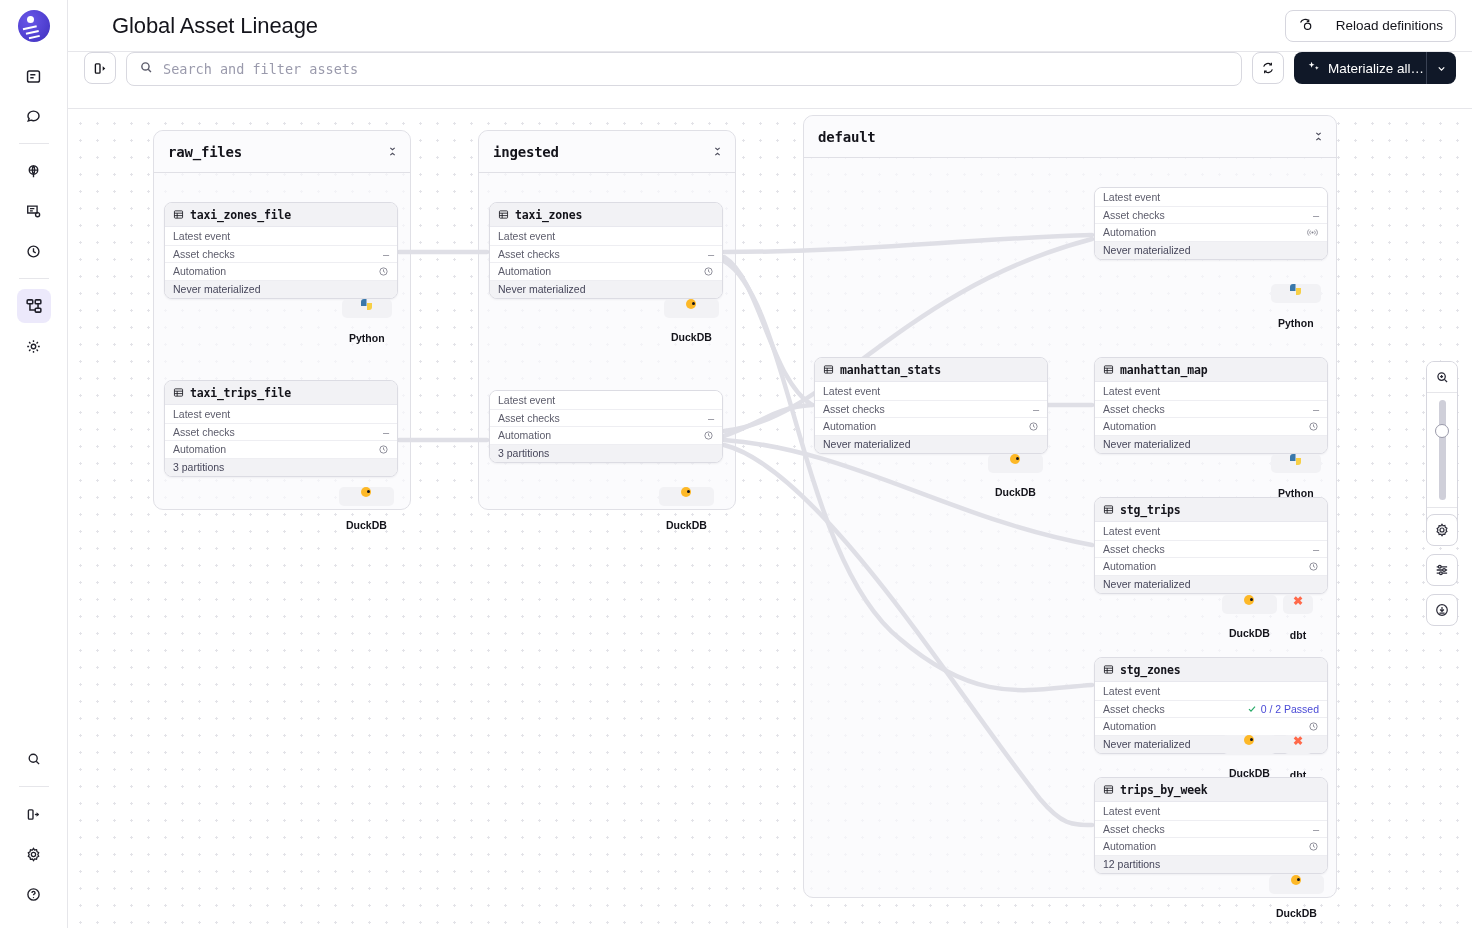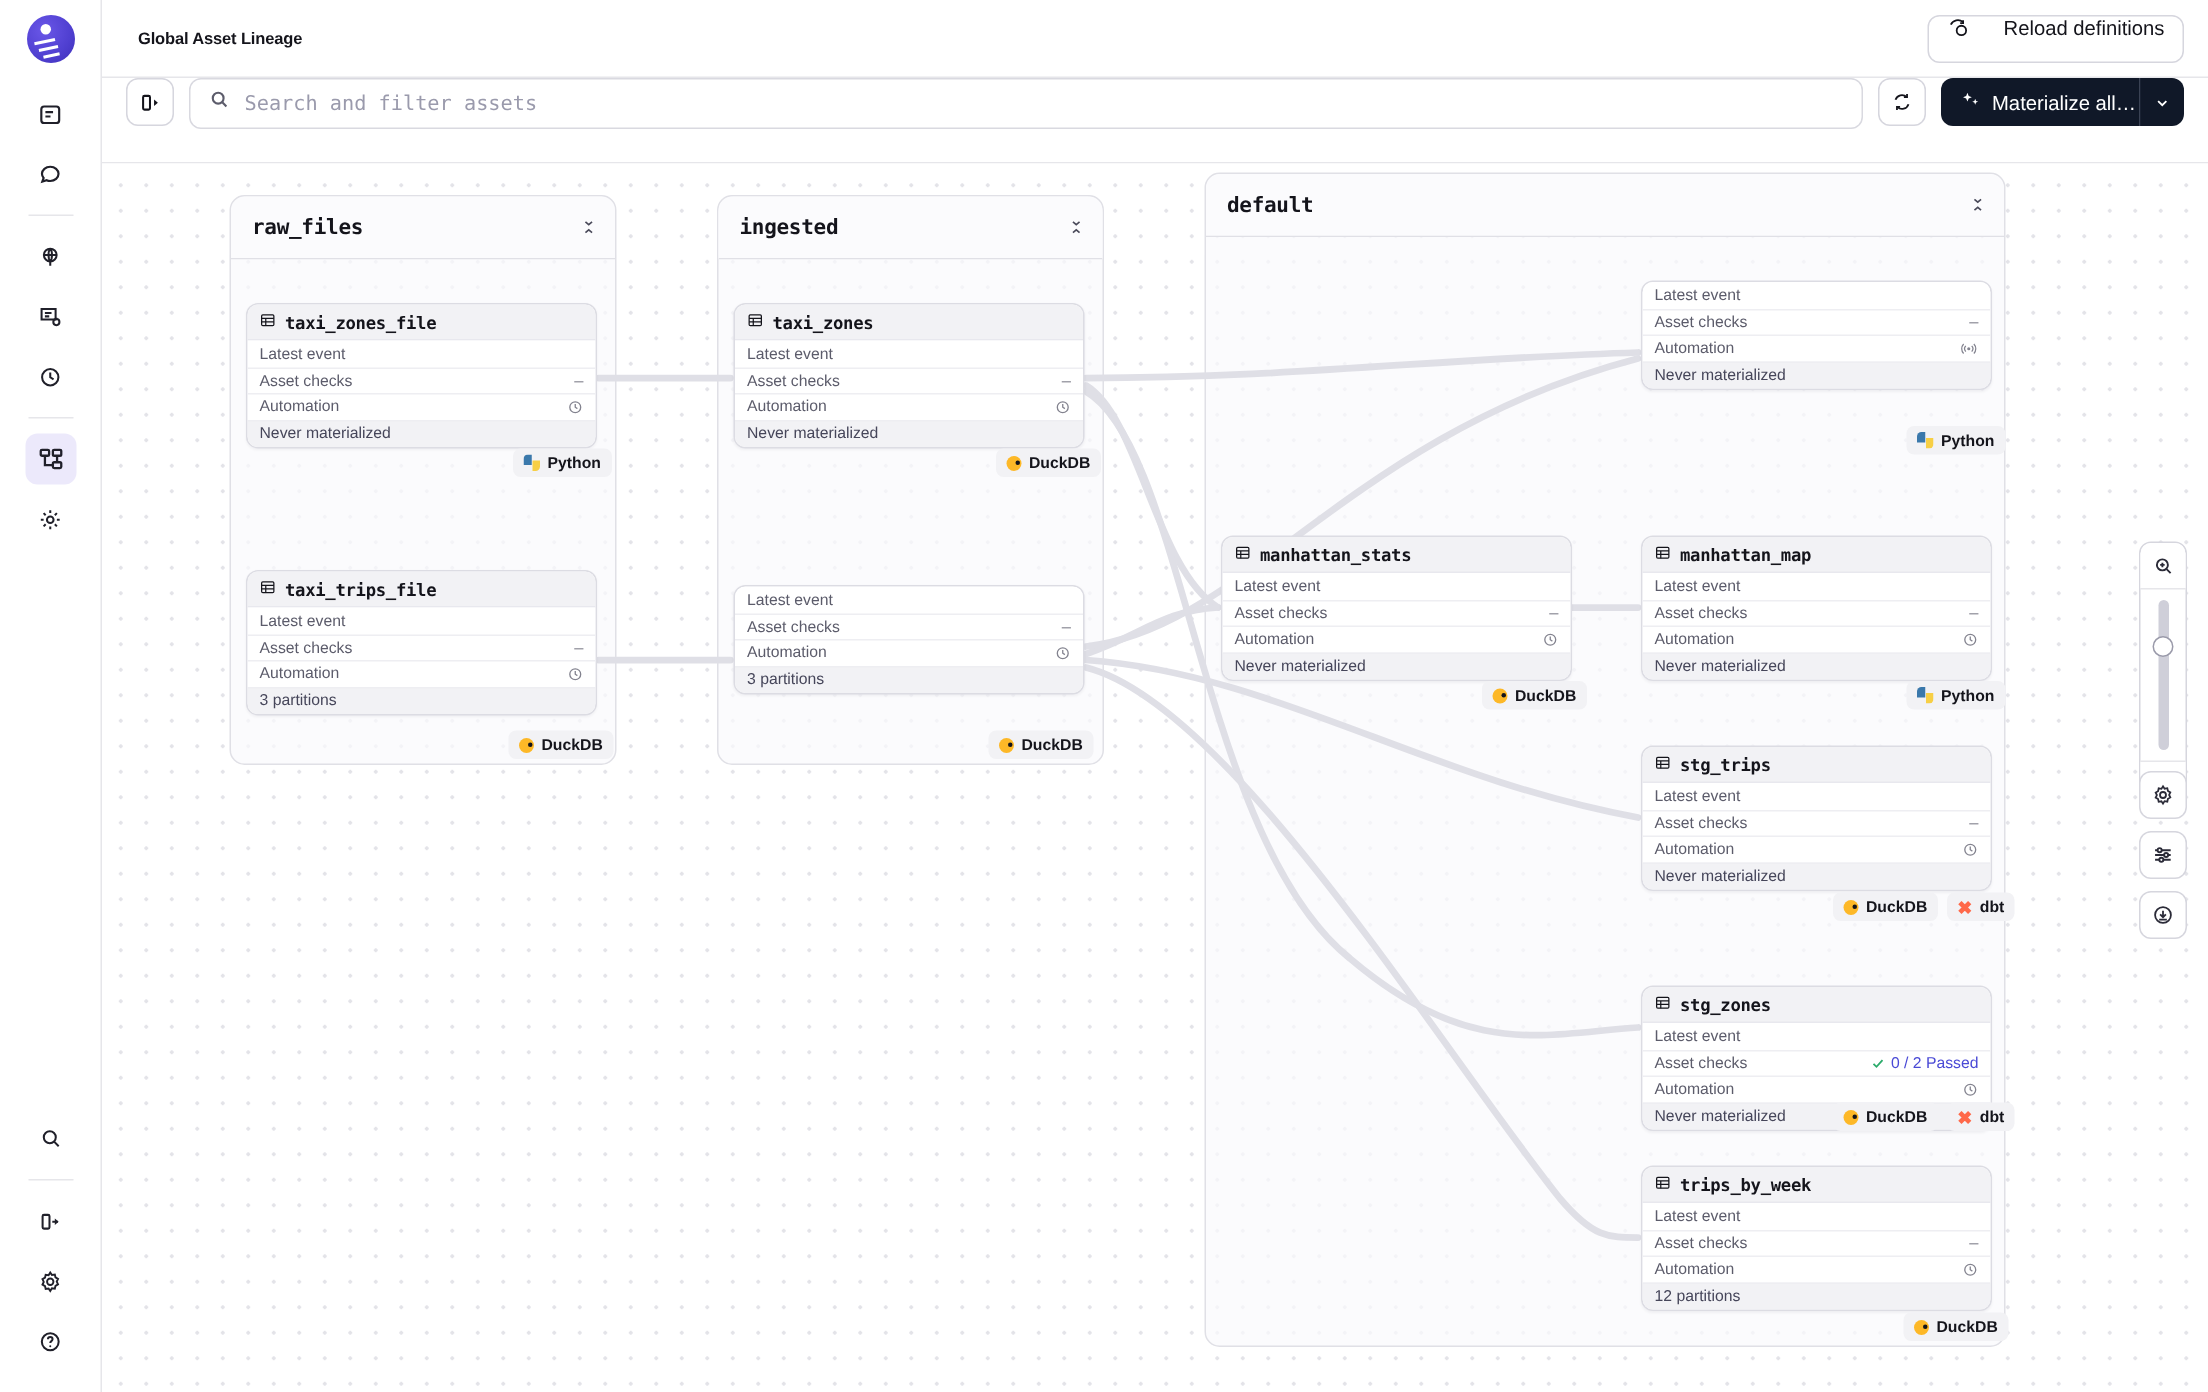--- a/index.html
+++ b/index.html
@@ -50,26 +50,26 @@
   .rail-bottom { padding-bottom: 14px; display: flex; flex-direction: column; align-items: center; }
 
   
   .main { flex: 1 1 auto; display: flex; flex-direction: column; min-width: 0; }
 
   .topbar {
     height: 52px; flex: 0 0 52px;
     border-bottom: 1px solid #e6e6ea;
     display: flex; align-items: center; padding: 0 16px 0 24px; background: #fff;
   }
-  .page-title { font-size: 11px; font-weight: 700; color: #14141b; letter-spacing: -0.1px; }
+  .page-title { font-size: 22px; font-weight: 400; color: #14141b; letter-spacing: -0.1px; margin-left: 20px; }
   .topbar-spacer { flex: 1 1 auto; }
   .btn-outline {
     height: 32px; padding: 0 12px; border: 1px solid #d6d6de; border-radius: 8px;
     background: #fff; color: #14141b; font-size: 13.5px; font-weight: 400;
-    display: flex; gap: 23px; cursor: pointer;
+    display: flex; align-items: center; gap: 23px; cursor: pointer;
     font-family: "Liberation Sans", sans-serif;
   }
 
   .toolbar {
     height: 57px; flex: 0 0 57px;
     border-bottom: 1px solid #e6e6ea;
     display: flex; gap: 10px; padding: 0 16px 0 16px; background: #fff;
   }
   .icon-btn {
     width: 32px; height: 32px; border: 1px solid #d6d6de; border-radius: 8px;
@@ -147,22 +147,22 @@
   .node-row .rval { color: #83838f; font-size: 11px; display: flex; align-items: center; gap: 4px; }
   .node-row .rval.checks { color: #4a4ad6; font-size: 10.5px; }
   .node-foot {
     height: 18px; background: #f2f2f5; border-top: 1px solid #eeeef2;
     display: flex; align-items: center; padding: 0 8px;
     font-size: 10.5px; color: #46465a;
   }
   .tags { position: absolute; display: flex; gap: 6px; }
   .tag {
     height: 19px; background: #f2f2f5; border-radius: 5px; padding: 0 7px;
-    display: flex; align-items: center; gap: 5px;
-    font-size: 10.5px; font-weight: 700; color: #14141b; cursor: pointer;
+    display: flex; align-items: center; gap: 22px;
+    font-size: 10.5px; font-weight: 700; color: #14141b; cursor: pointer; flex-direction: column;
   }
   .dot-duck {
     width: 10px; height: 10px; border-radius: 50%; background: #fdb827;
     position: relative; flex: 0 0 auto;
   }
   .dot-duck::after {
     content: ""; position: absolute; right: 1px; top: 3px;
     width: 3px; height: 3px; border-radius: 50%; background: #14141b;
   }
   .ico-py {

